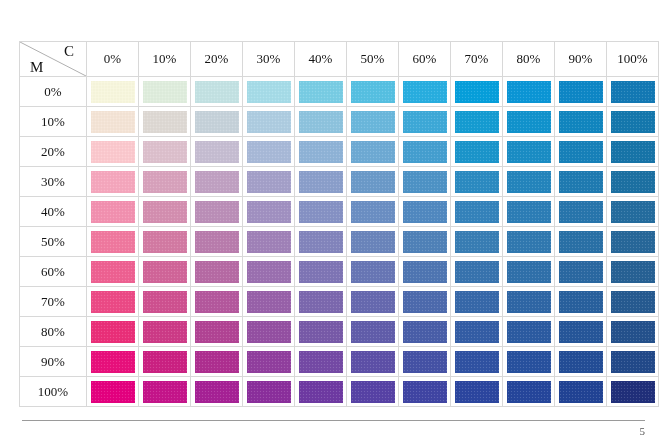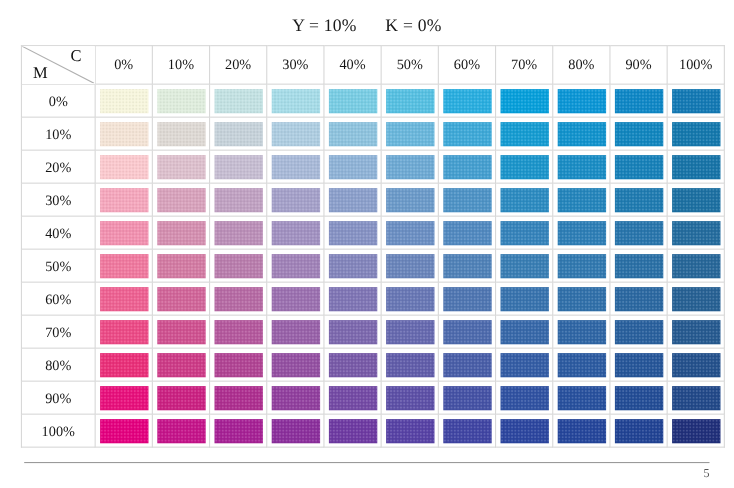--- a/index.html
+++ b/index.html
@@ -142,23 +142,20 @@
     font-size: 11px;
     color: #555;
     text-align: right;
   }
 </style>
 </head>
 <body>
 
 <div id="page">
 
-  <div id="title-row">
-    <span class="title-part">Y = 10%</span><span class="title-gap"></span><span class="title-part">K = 0%</span>
-  </div>
 
   <table id="chart-table">
     <thead>
       <tr>
         <th class="corner-cell">
           <svg class="diag" viewBox="0 0 66 34" preserveAspectRatio="none">
             <line x1="0" y1="0" x2="66" y2="34" stroke="#b0b0b0" stroke-width="1"></line>
           </svg>
           <span class="lbl-c">C</span>
           <span class="lbl-m">M</span>

